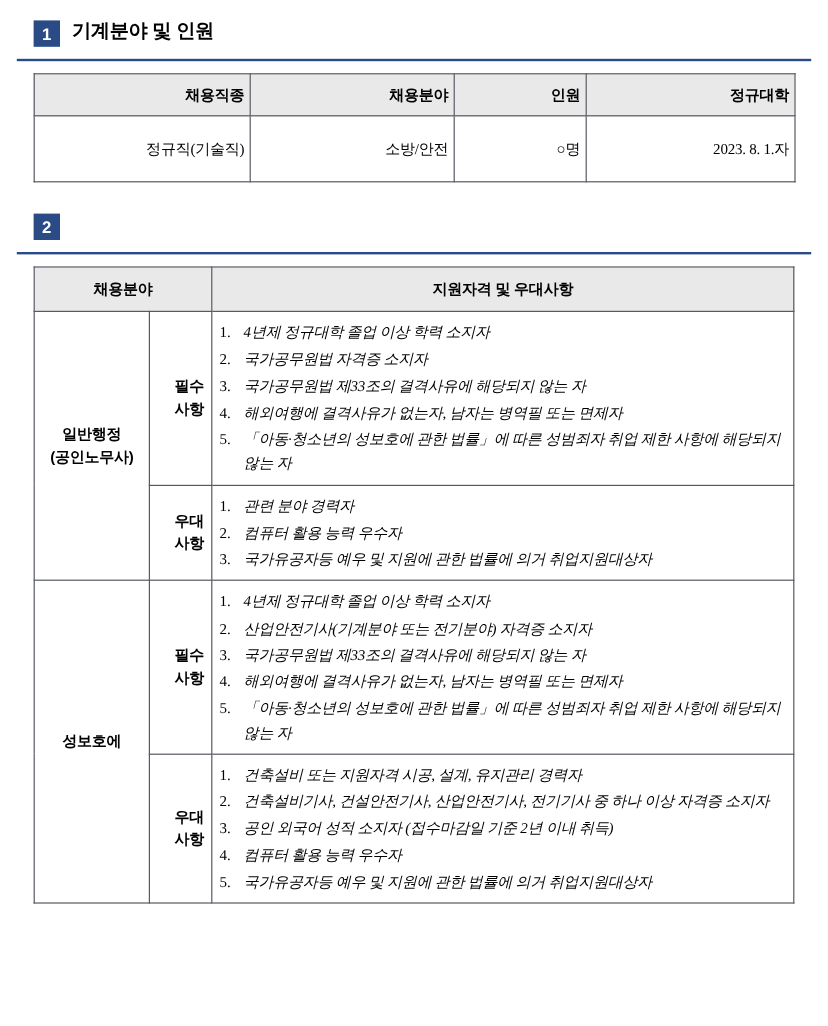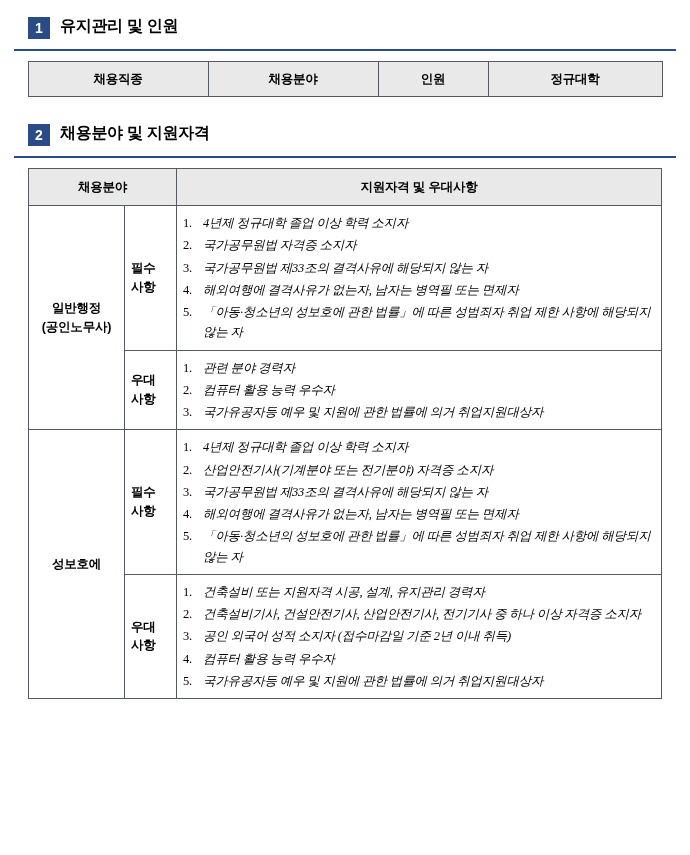--- a/index.html
+++ b/index.html
@@ -58,21 +58,21 @@
     width: 100%;
     font-size: 12.5px;
   }
   table.t1 {
     width: 634px;
     margin: 0 auto 6px auto;
     table-layout: fixed;
   }
   table.t1 th, table.t1 td {
     border: 1px solid #555a62;
-    text-align: center;
+    text-align: right;
     vertical-align: middle;
     padding: 5px 4px;
     letter-spacing: -0.2px;
   }
   table.t1 th {
     background: #e9e9e9;
     font-weight: bold;
     height: 24px;
     font-family: "Liberation Sans", sans-serif;
     font-size: 12.5px;
@@ -107,21 +107,21 @@
   }
   td.field {
     text-align: center;
     font-weight: bold;
     font-family: "Liberation Sans", sans-serif;
     font-size: 12.5px;
     width: 96px;
     line-height: 1.5;
   }
   td.kind {
-    text-align: left;
+    text-align: right;
     font-weight: bold;
     font-family: "Liberation Sans", sans-serif;
     font-size: 12.5px;
     width: 52px;
     line-height: 1.5;
   }
   td.reqs {
     padding: 8px 8px 8px 10px;
   }
   ol.reqlist {
@@ -146,46 +146,53 @@
     font-style: italic;
   }
 </style>
 </head>
 <body>
 
 <div class="page">
 
   <div class="section-head">
     <div class="section-num">1</div>
-    <div class="section-title">유지관리 및 인원</div>
+    <div class="section-title">기계분야 및 인원</div>
   </div>
   <div class="section-rule"></div>
 
   <table class="t1">
     <colgroup>
       <col style="width:180px">
       <col style="width:170px">
       <col style="width:110px">
       <col style="width:174px">
     </colgroup>
     <thead>
       <tr>
         <th>채용직종</th>
         <th>채용분야</th>
         <th>인원</th>
         <th>정규대학</th>
       </tr>
     </thead>
     <tbody>
+      <tr>
+        <td>정규직(기술직)</td>
+        <td>
+          <span>소방/안전</span>
+        </td>
+        <td>○명</td>
+        <td>2023. 8. 1.자</td>
+      </tr>
     </tbody>
   </table>
 
   <div class="section-head" style="margin-top:26px;">
     <div class="section-num">2</div>
-    <div class="section-title">채용분야 및 지원자격</div>
   </div>
   <div class="section-rule"></div>
 
   <table class="t2">
     <colgroup>
       <col style="width:96px">
       <col style="width:52px">
       <col>
     </colgroup>
     <thead>

